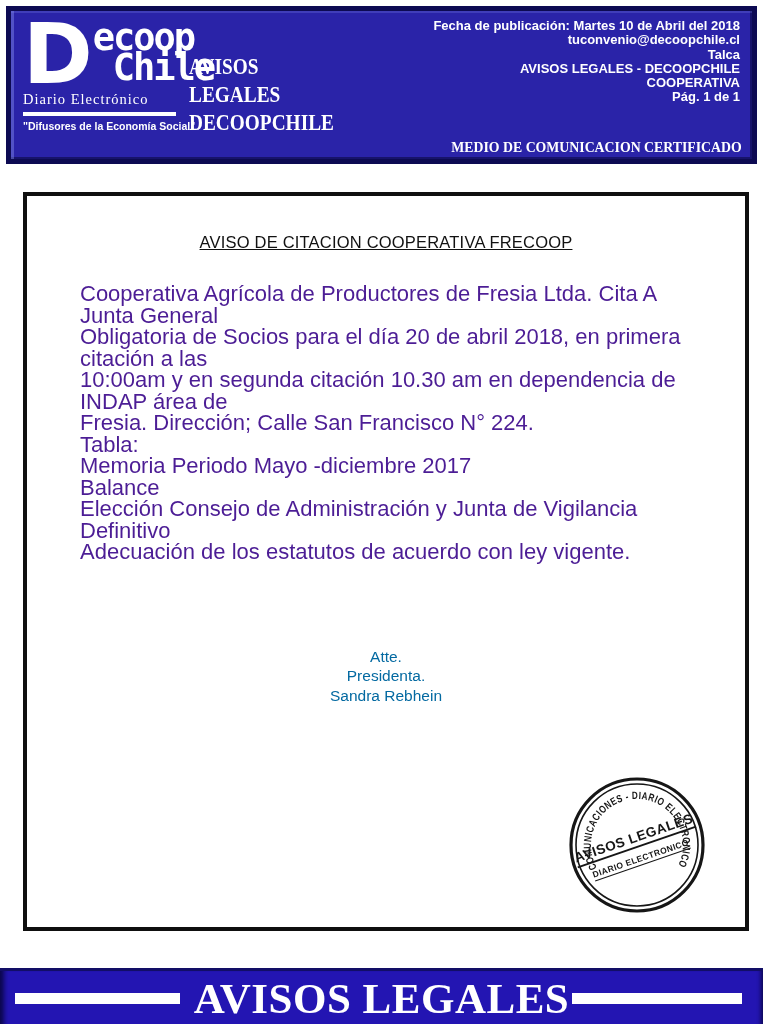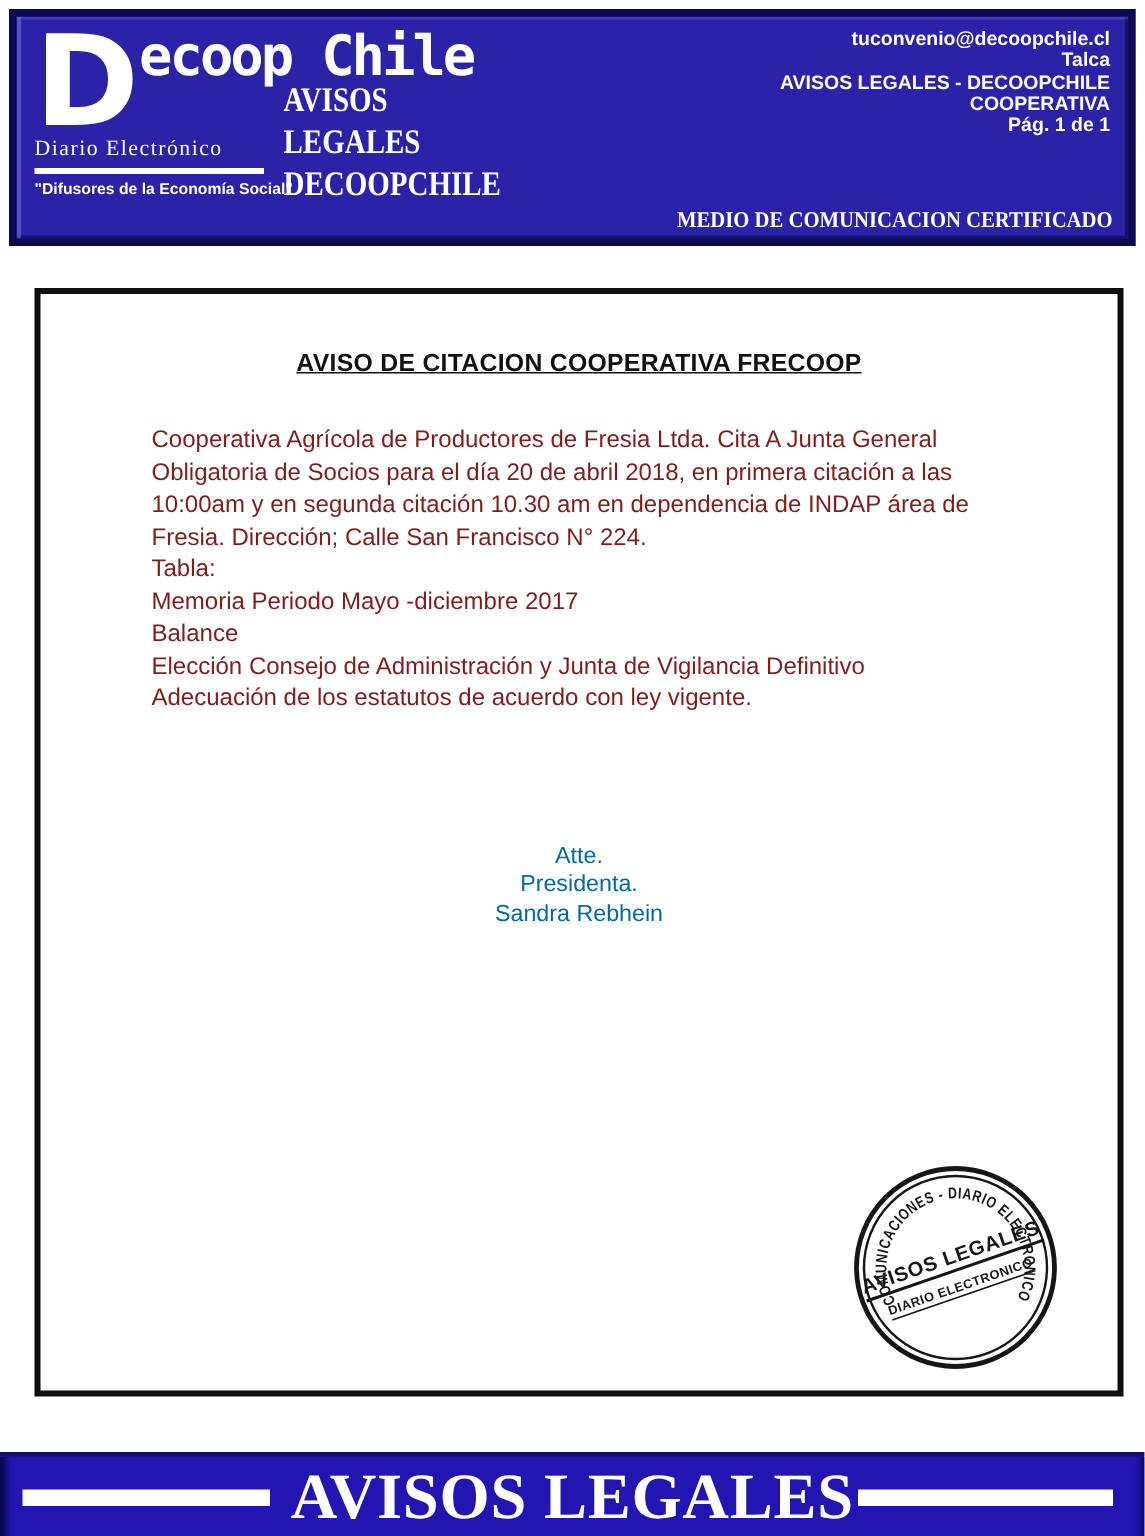--- a/index.html
+++ b/index.html
@@ -16,21 +16,21 @@
     box-shadow: inset 3px 0 0 rgba(130,140,235,.45),
                 inset 0 2px 0 rgba(130,140,235,.25),
                 inset -2px -2px 0 rgba(0,0,30,.45);
   }
   .logo { position:absolute; left:12px; top:12px; color:#fff; }
   .logo-row { display:flex; align-items:flex-start; }
   .logo-d {
     font-family:"DejaVu Sans", sans-serif; font-weight:bold;
     font-size:84px; line-height:62px; letter-spacing:-2px;
   }
-  .logo-words { display:flex; flex-direction:row; margin-left:2px; }
+  .logo-words { display:flex; flex-direction:column; margin-left:2px; }
   .logo-word {
     font-family:"DejaVu Sans Mono", monospace; font-weight:bold;
     font-size:37px; line-height:30px; letter-spacing:-2px;
   }
   .logo-word.chile { margin-left:20px; }
   .logo-sub {
     font-family:Liberation Serif, serif;
     font-size:14.5px; letter-spacing:1px; margin-top:6px; white-space:nowrap;
   }
   .logo-rule { width:153px; height:4px; background:#fff; margin:4px 0 4px 0; }
@@ -55,26 +55,26 @@
   
   .notice-box {
     position:relative;
     margin:28px 0 0 23px;
     width:726px; height:739px;
     border:4px solid #0f0f0f;
     background:#fff;
   }
   .notice-title {
     margin-top:37px; text-align:center;
-    font-size:16.5px; font-weight:bold; text-decoration:underline;
+    font-size:16.5px; font-weight:normal; text-decoration:underline;
     color:#111; letter-spacing:0.2px;
   }
   .notice-body {
-    margin:31px 40px 0 74px;
-    font-size:16px; line-height:21.5px; color:#7f1d1d;
+    margin:31px 40px 0 53px;
+    font-size:22px; line-height:21.5px; color:#4c1d95;
     white-space:pre-line;
   }
   .signature {
     margin-top:84px; text-align:center;
     font-size:15.5px; line-height:19.5px; color:#0369a1;
   }
 
   
   .stamp { position:absolute; left:539px; top:578px; width:142px; height:142px; }
   .stamp svg { position:absolute; left:0; top:0; }
@@ -133,20 +133,21 @@
     <div class="logo-motto">"Difusores de la Economía Social"</div>
   </div>
 
   <div class="section-title">
     <div>AVISOS</div>
     <div>LEGALES</div>
     <div>DECOOPCHILE</div>
   </div>
 
   <div class="pub-info">
+    <div>Fecha de publicación: Martes 10 de Abril del 2018</div>
     <div>tuconvenio@decoopchile.cl</div>
     <div>Talca</div>
     <div>AVISOS LEGALES - DECOOPCHILE</div>
     <div>COOPERATIVA</div>
     <div>Pág. 1 de 1</div>
   </div>
 
   <div class="certified">MEDIO DE COMUNICACION CERTIFICADO</div>
 </header>
 

